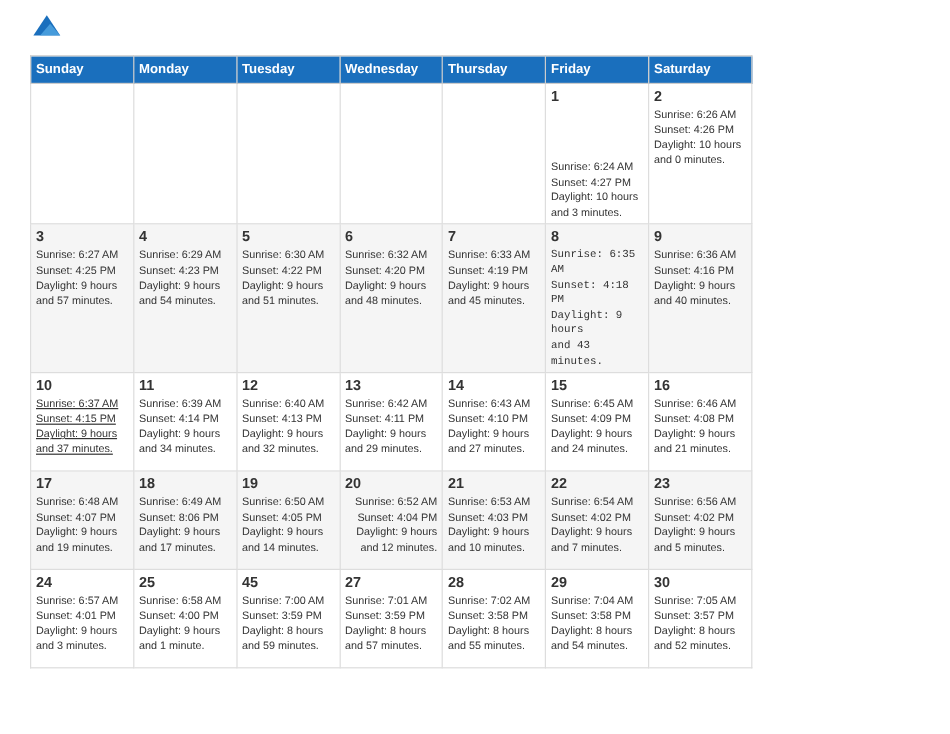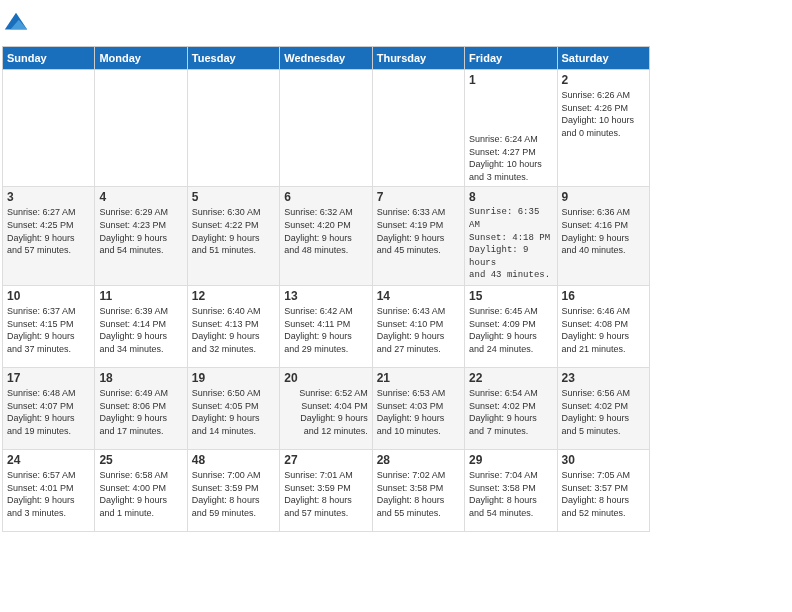--- a/index.html
+++ b/index.html
@@ -6,21 +6,21 @@
     body {
       font-family: Arial, sans-serif;
       background: #fff;
       width: 792px;
       height: 612px;
       overflow: hidden;
     }
     .page {
       width: 652px;
       height: 612px;
-      padding: 10px 2px;
+      padding: 10px 25px;
     }
     .header {
       display: flex;
       align-items: flex-start;
       justify-content: space-between;
       margin-bottom: 8px;
     }
     .logo {
       display: flex;
       align-items: center;
@@ -195,21 +195,21 @@
             <span class="day-num">9</span>
             <div class="day-info" style="white-space: pre-line;">Sunrise: 6:36 AM
 Sunset: 4:16 PM
 Daylight: 9 hours
 and 40 minutes.</div>
           </td>
         </tr>
         <tr>
           <td>
             <span class="day-num">10</span>
-            <div class="day-info" style="white-space: pre-line;">Sunrise: 6:37 AM
+            <div class="day-info" style="white-space: pre-line; text-decoration: underline;">Sunrise: 6:37 AM
 Sunset: 4:15 PM
 Daylight: 9 hours
 and 37 minutes.</div>
           </td>
           <td>
             <span class="day-num">11</span>
             <div class="day-info" style="white-space: pre-line;">Sunrise: 6:39 AM
 Sunset: 4:14 PM
 Daylight: 9 hours
 and 34 minutes.</div>
@@ -310,21 +310,21 @@
 and 3 minutes.</div>
           </td>
           <td>
             <span class="day-num">25</span>
             <div class="day-info" style="white-space: pre-line;">Sunrise: 6:58 AM
 Sunset: 4:00 PM
 Daylight: 9 hours
 and 1 minute.</div>
           </td>
           <td>
-            <span class="day-num">48</span>
+            <span class="day-num">45</span>
             <div class="day-info" style="white-space: pre-line;">Sunrise: 7:00 AM
 Sunset: 3:59 PM
 Daylight: 8 hours
 and 59 minutes.</div>
           </td>
           <td>
             <span class="day-num">27</span>
             <div class="day-info" style="white-space: pre-line;">Sunrise: 7:01 AM
 Sunset: 3:59 PM
 Daylight: 8 hours

